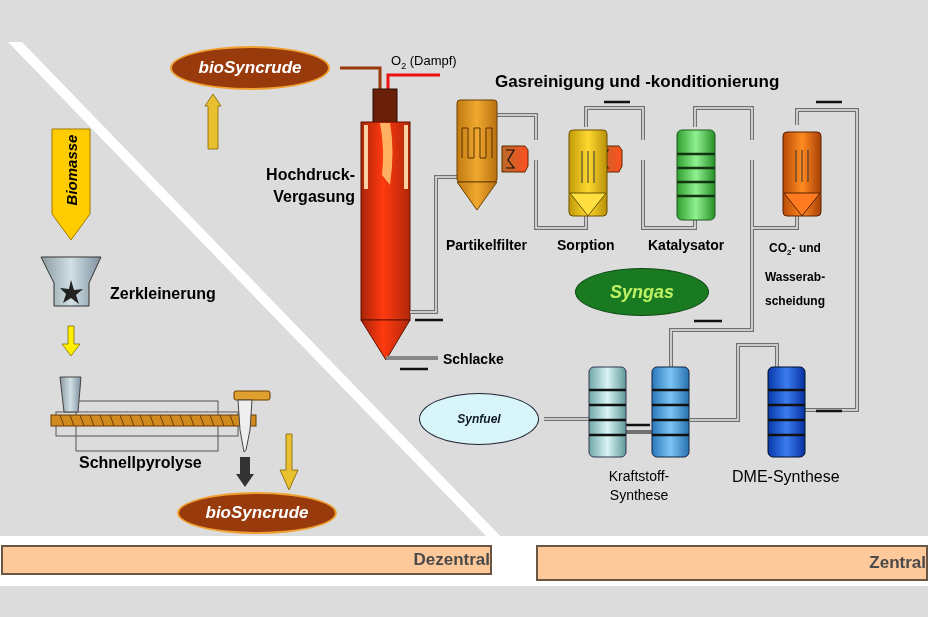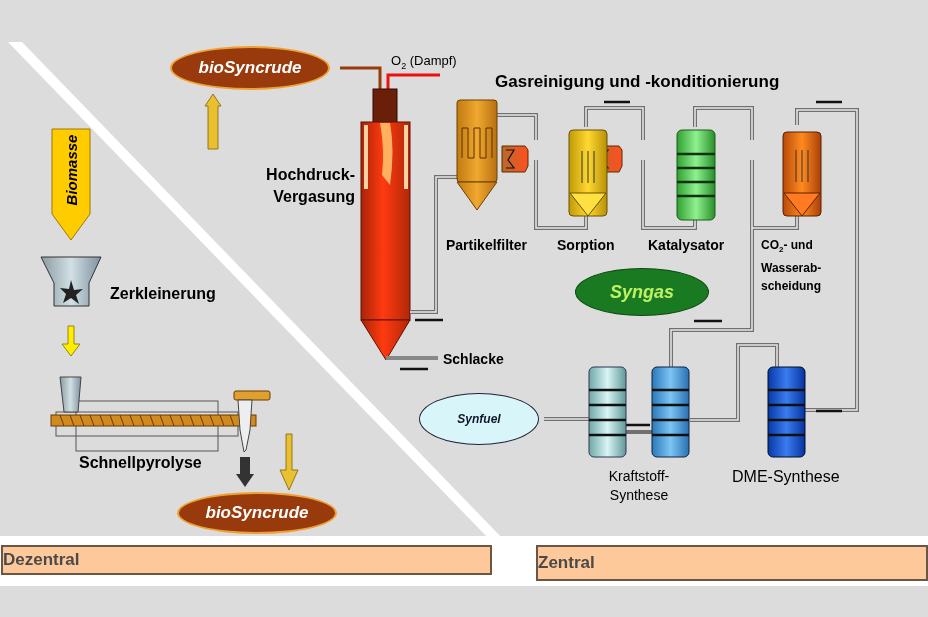--- a/index.html
+++ b/index.html
@@ -1,21 +1,21 @@
 <!DOCTYPE html>
 <html><head>
 <meta charset="utf-8">
 <style>
   html,body{margin:0;padding:0;}
   body{width:928px;height:617px;background:#dcdcdc;position:relative;overflow:hidden;font-family:"Liberation Sans",sans-serif;}
   svg{position:absolute;left:0;top:0;}
   .lbl{position:absolute;font-family:"Liberation Sans",sans-serif;color:#000;white-space:nowrap;}
   .bold{font-weight:bold;}
   .ell{position:absolute;border-radius:50%;display:flex;align-items:center;justify-content:center;font-weight:bold;font-style:italic;font-family:"Liberation Sans",sans-serif;}
-  .bar{position:absolute;background:#fec99a;border:2px solid #6b5545;box-sizing:border-box;display:flex;align-items:center;justify-content:flex-start;font-weight:bold;font-size:17px;color:#4a4a4a;}
+  .bar{position:absolute;background:#fec99a;border:2px solid #6b5545;box-sizing:border-box;display:flex;align-items:center;justify-content:flex-end;font-weight:bold;font-size:17px;color:#4a4a4a;}
 </style>
 </head>
 <body>
 
 <svg width="928" height="617" viewBox="0 0 928 617">
   <defs>
     <linearGradient id="gRed" x1="0" x2="1" y1="0" y2="0">
       <stop offset="0" stop-color="#a82408"></stop>
         <stop offset="0.45" stop-color="#ff3a10"></stop>
         <stop offset="1" stop-color="#b02808"></stop>
@@ -259,21 +259,21 @@
   <div>Vergasung</div>
 </div>
 
 <div class="lbl" style="left:443px;top:351px;font-size:14px;font-weight:bold;">Schlacke</div>
 
 <div class="lbl bold" style="left:495px;top:72px;font-size:17px;">Gasreinigung und -konditionierung</div>
 
 <div class="lbl" style="left:446px;top:237px;font-size:14px;font-weight:bold;">Partikelfilter</div>
 <div class="lbl" style="left:557px;top:237px;font-size:14px;font-weight:bold;">Sorption</div>
 <div class="lbl" style="left:648px;top:237px;font-size:14px;font-weight:bold;text-align:right;">Katalysator</div>
-<div class="lbl" style="left:761px;top:236px;font-size:12px;font-weight:bold;line-height:18px;text-align:left;width:68px;">
+<div class="lbl" style="left:761px;top:236px;font-size:12px;font-weight:bold;line-height:24px;text-align:center;width:68px;">
   <div><span>CO</span><sub style="font-size:8px;">2</sub><span>- und</span></div>
   <div>Wasserab-</div>
   <div>scheidung</div>
 </div>
 
 <div class="ell" style="left:575px;top:268px;width:134px;height:48px;background:#1a7a22;border:1px solid #0a4a10;box-sizing:border-box;color:#bef264;font-size:18px;">
   <span>Syngas</span>
 </div>
 
 <div class="ell" style="left:419px;top:393px;width:120px;height:52px;background:#d8f6fa;border:1px solid #223;box-sizing:border-box;color:#0f172a;font-size:12px;">

